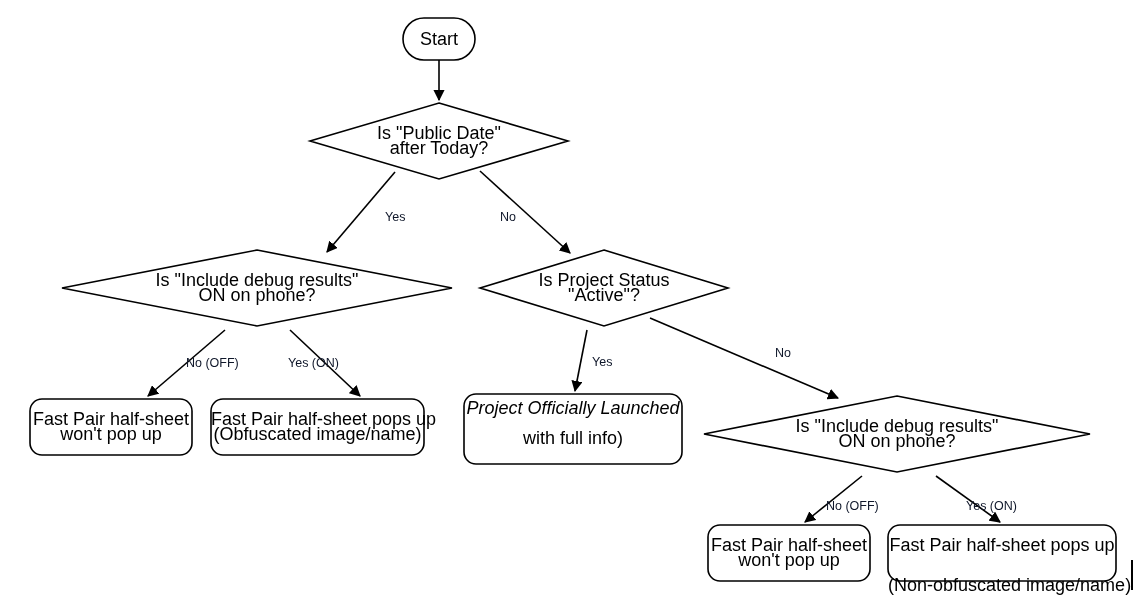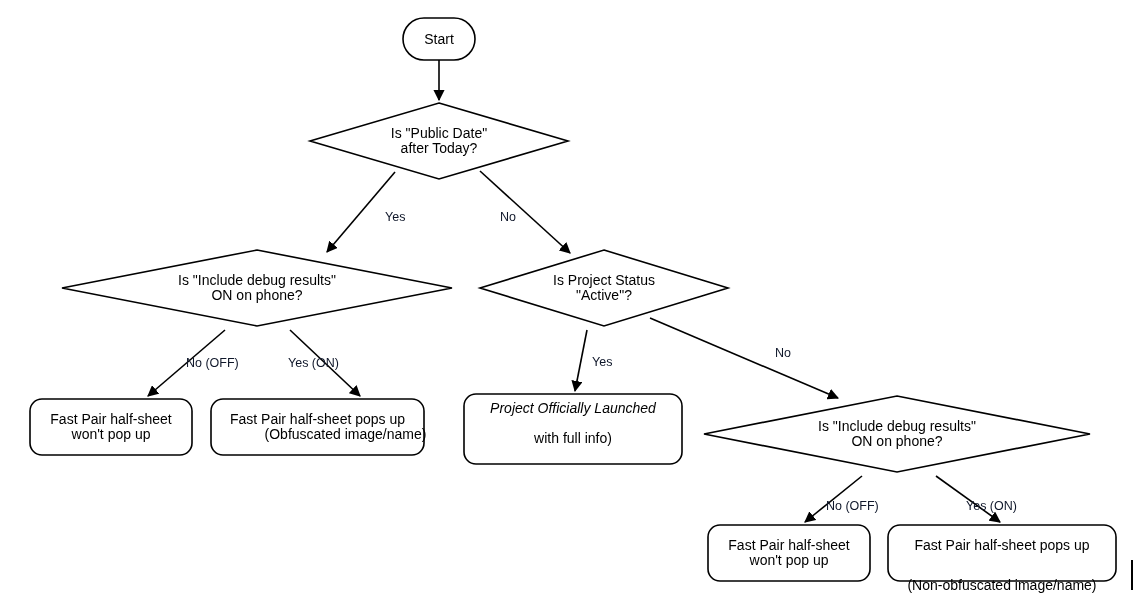--- a/index.html
+++ b/index.html
@@ -25,21 +25,21 @@
   svg.flow-svg {
     position: absolute;
     left: 0;
     top: 0;
     width: 1133px;
     height: 598px;
   }
   .node-label {
     position: absolute;
     text-align: center;
-    font-size: 14px;
+    font-size: 18px;
     line-height: 15px;
     color: #000;
     white-space: pre;
     pointer-events: none;
   }
   .edge-label {
     position: absolute;
     font-size: 12.5px;
     line-height: 14px;
     color: #0f172a;
@@ -113,21 +113,21 @@
   <div class="node-label" style="left:137px; top:273px; width:240px;">Is "Include debug results"</div>
   <div class="node-label" style="left:137px; top:288px; width:240px;">ON on phone?</div>
 
   <div class="node-label" style="left:504px; top:273px; width:200px;">Is Project Status</div>
   <div class="node-label" style="left:504px; top:288px; width:200px;">"Active"?</div>
 
   <div class="node-label" style="left:30px; top:412px; width:162px;">Fast Pair half-sheet</div>
   <div class="node-label" style="left:30px; top:427px; width:162px;">won't pop up</div>
 
   <div class="node-label" style="left:211px; top:412px; width:213px;">Fast Pair half-sheet pops up</div>
-  <div class="node-label" style="left:211px; top:427px; width:213px;padding-left:28px;">(Obfuscated image/name)</div>
+  <div class="node-label" style="left:211px; top:427px; width:213px;">(Obfuscated image/name)</div>
 
   <div class="node-label" style="left:464px; top:401px; width:218px;font-style:italic;">Project Officially Launched</div>
   <div class="node-label" style="left:464px; top:431px; width:218px;">with full info)</div>
 
   <div class="node-label" style="left:777px; top:419px; width:240px;">Is "Include debug results"</div>
   <div class="node-label" style="left:777px; top:434px; width:240px;">ON on phone?</div>
 
   <div class="node-label" style="left:708px; top:538px; width:162px;">Fast Pair half-sheet</div>
   <div class="node-label" style="left:708px; top:553px; width:162px;">won't pop up</div>
 

